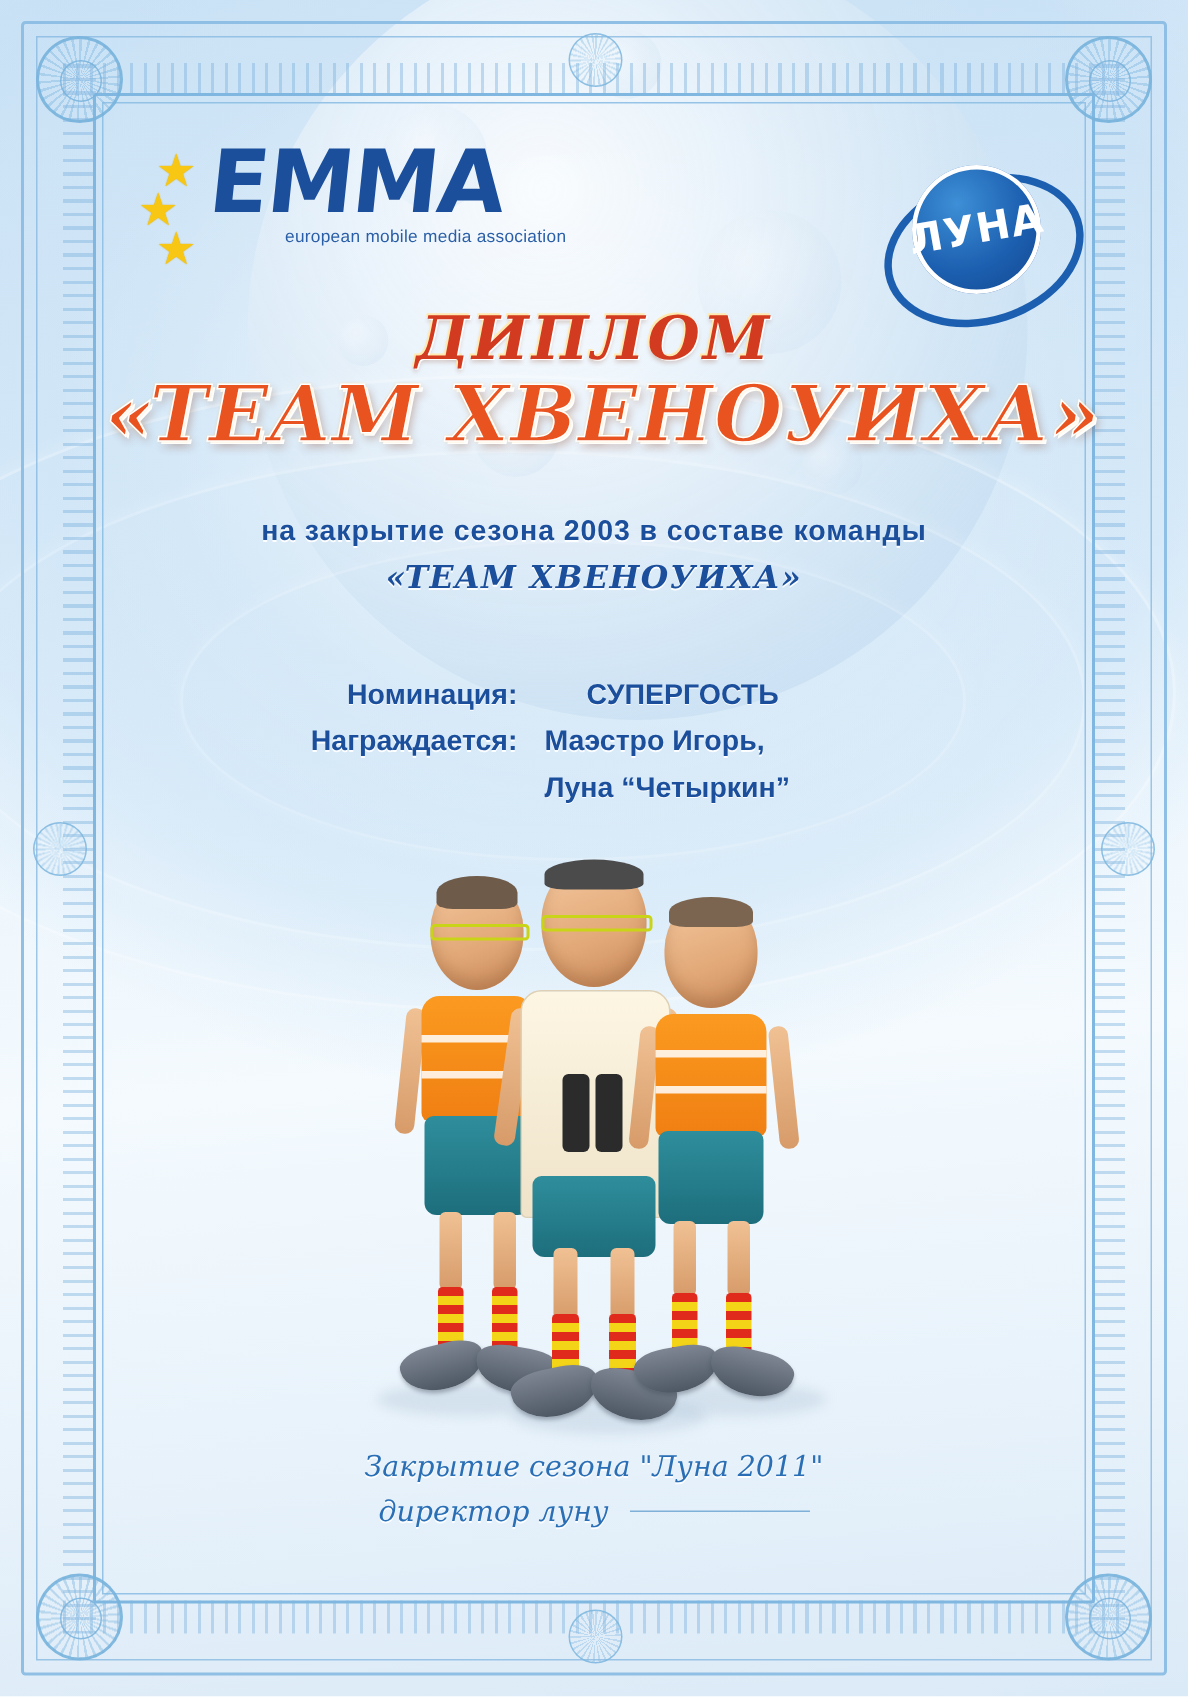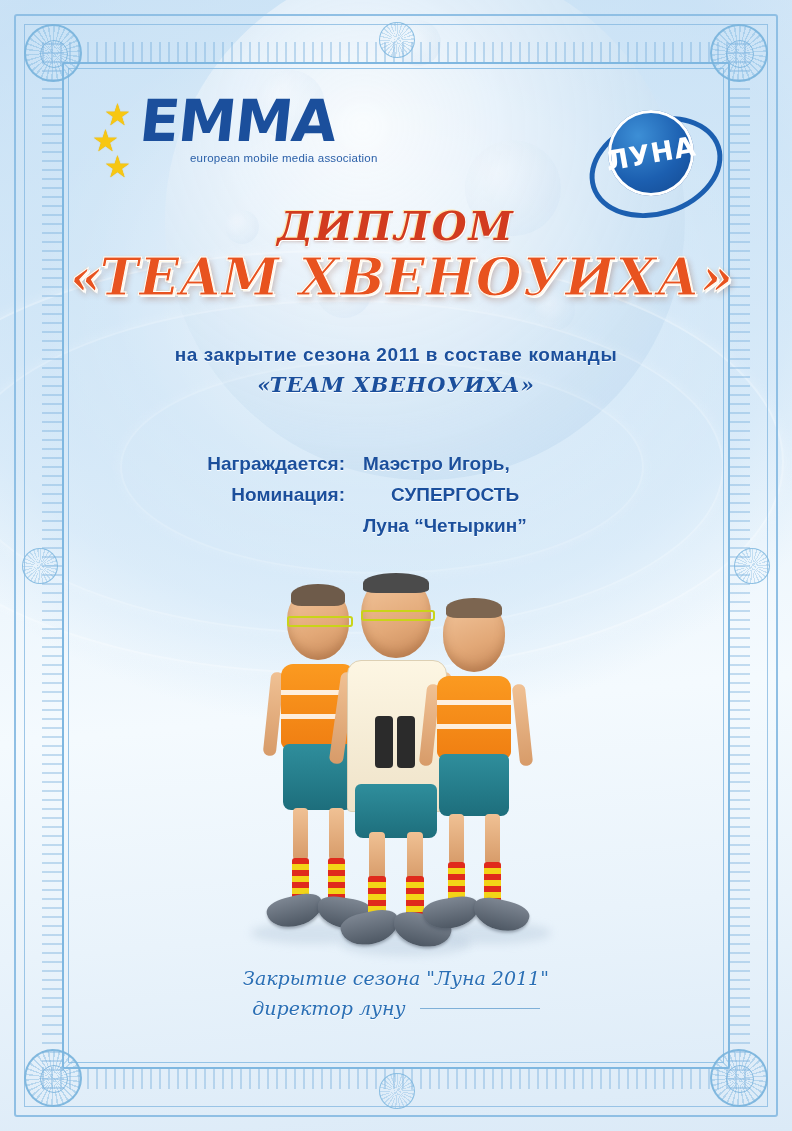--- a/index.html
+++ b/index.html
@@ -469,32 +469,32 @@
         <div class="luna-ring"></div>
         <div class="luna-circle"></div>
         <div class="luna-text">ЛУНА</div>
       </div>
     </div>
 
     <div class="diplom">ДИПЛОМ</div>
     <div class="team-title">«TEAM ХВЕНОУИХА»</div>
 
     <div class="body-lines">
-      <div>на закрытие сезона 2011 в составе команды</div>
+      <div>на закрытие сезона 2003 в составе команды</div>
       <div class="body-team">«TEAM   ХВЕНОУИХА»</div>
     </div>
 
     <div class="award">
+      <div class="award-row">
+        <div class="award-label">Номинация:</div>
+        <div class="award-value indent">СУПЕРГОСТЬ</div>
+      </div>
       <div class="award-row">
         <div class="award-label">Награждается:</div>
         <div class="award-value">Маэстро Игорь,</div>
-      </div>
-      <div class="award-row">
-        <div class="award-label">Номинация:</div>
-        <div class="award-value indent">СУПЕРГОСТЬ</div>
       </div>
       <div class="award-row">
         <div class="award-label"></div>
       </div>
       <div class="award-row">
         <div class="award-label"></div>
         <div class="award-value">Луна “Четыркин”</div>
       </div>
     </div>
 

